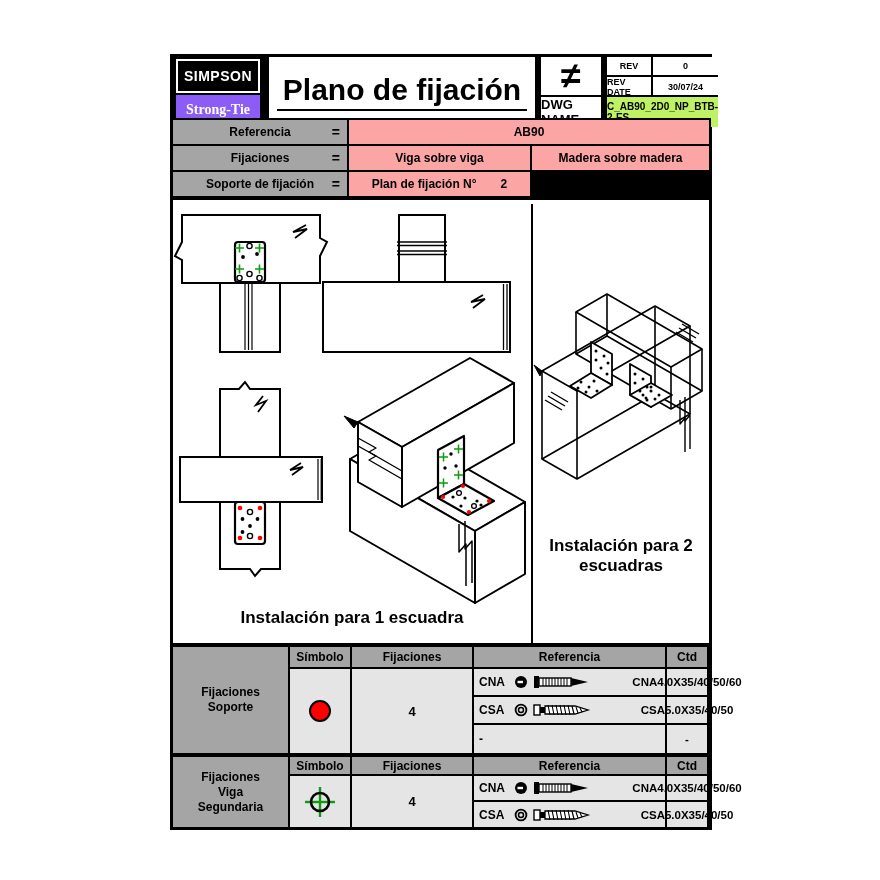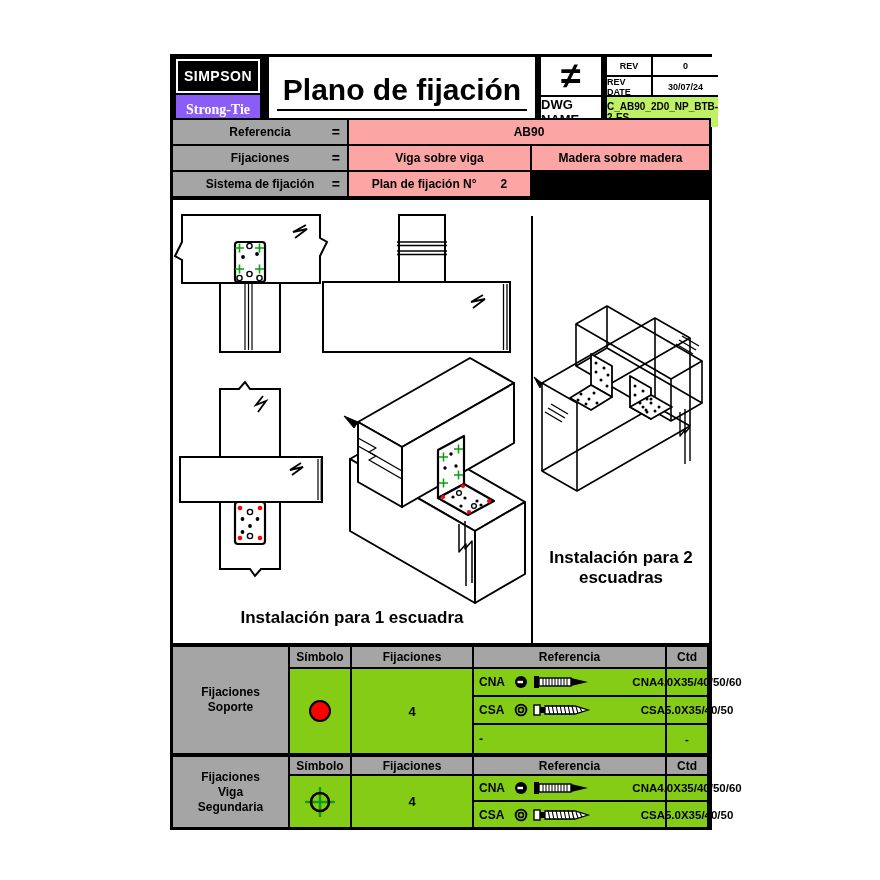--- a/index.html
+++ b/index.html
@@ -30,29 +30,29 @@
   .reftable > div { background:#fca5a5; display:flex; align-items:center; justify-content:center; font-size:12px; font-weight:bold; }
   .graycell { background:#A5A5A5 !important; position:relative; }
   .graycell .eq { position:absolute; right:7px; font-size:14px; }
   .span2 { grid-column:2 / 4; }
   .plancell { gap:0; }
   .plancell .num { margin-left:24px; }
 
   
   .drawing { top:143px; height:447px; background:#fff; }
   .draw-left { position:absolute; left:0; top:0; width:382px; height:443px; }
-  .draw-right { position:absolute; left:358px; top:16px; width:178px; height:443px; border-left:2px solid #000; }
+  .draw-right { position:absolute; left:358px; top:4px; width:178px; height:443px; border-left:2px solid #000; }
   .caption-left { position:absolute; left:0; top:408px; width:358px; text-align:center; font-size:17px; font-weight:bold; }
   .caption-right { position:absolute; left:0; top:332px; width:176px; text-align:center; font-size:17px; font-weight:bold; line-height:1.2; padding:0 8px; }
 
   
   .fixtable { display:grid; grid-template-columns:115px 60px 120px 191px 40px; gap:2px; }
   .fixtable1 { top:590px; height:110px; grid-template-rows:20px 26px 26px 28px; }
   .fixtable2 { top:700px; height:74px; grid-template-rows:17px 24px 25px; }
-  .fixtable > div { background:#84cc16; display:flex; align-items:center; justify-content:center; }
+  .fixtable > div { background:#e5e5e5; display:flex; align-items:center; justify-content:center; }
   .hdrcell { background:#A5A5A5 !important; font-size:12px; font-weight:bold; }
   .rowlabel { background:#A5A5A5 !important; font-size:12px; font-weight:bold; text-align:center; padding:0 22px; line-height:1.25; }
   .rl1 { grid-row:1 / 5; }
   .rl2 { grid-row:1 / 4; }
   .sym1 { grid-row:2 / 5; }
   .sym2 { grid-row:2 / 4; }
   .qty1 { grid-row:2 / 5; font-size:13px; font-weight:bold; }
   .qty2 { grid-row:2 / 4; font-size:13px; font-weight:bold; }
   .fixcell { justify-content:flex-start !important; gap:5px; padding-left:5px; }
   .fixcode { font-size:12px; font-weight:bold; width:30px; }
@@ -98,21 +98,21 @@
       <span class="eq">=</span>
     </div>
     <div class="span2">AB90</div>
     <div class="graycell">
       <span>Fijaciones</span>
       <span class="eq">=</span>
     </div>
     <div>Viga sobre viga</div>
     <div>Madera sobre madera</div>
     <div class="graycell">
-      <span>Sistema de fijación</span>
+      <span>Soporte de fijación</span>
       <span class="eq">=</span>
     </div>
     <div class="plancell">
       <span>Plan de fijación N°</span>
       <span class="num">2</span>
     </div>
   </div>
 
   <div class="section drawing">
     <div class="draw-left">

